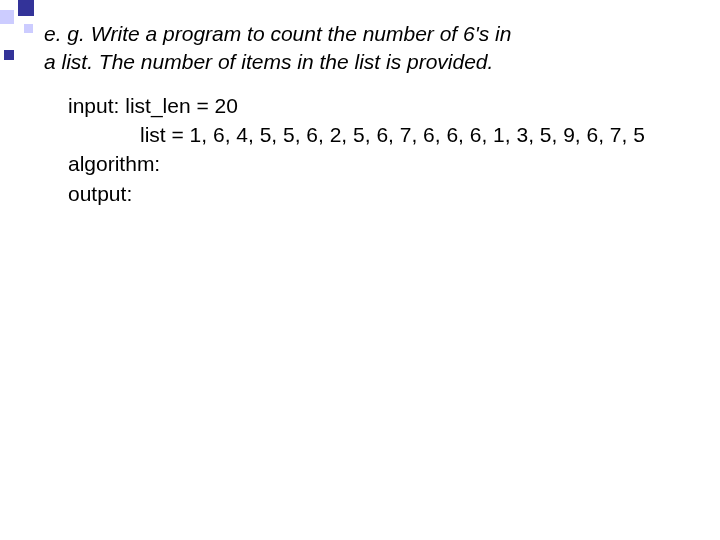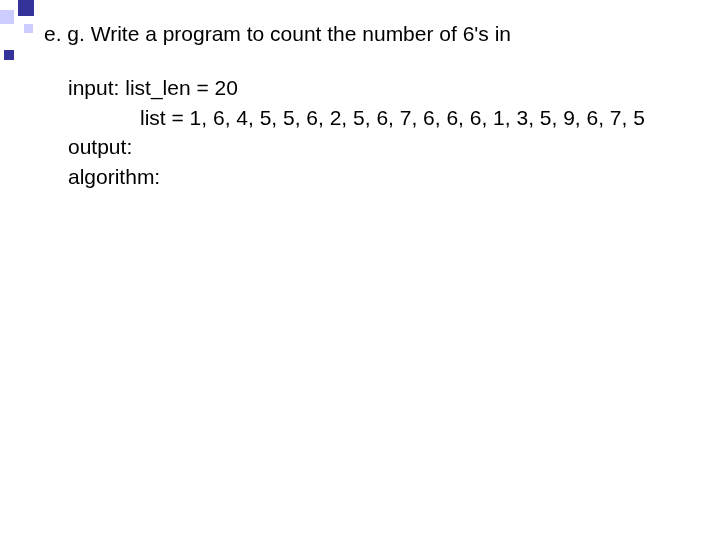--- a/index.html
+++ b/index.html
@@ -35,21 +35,22 @@
     background: #ccccff;
   }
   .content {
     position: absolute;
     top: 20px;
     left: 44px;
     right: 30px;
   }
   .prompt {
     line-height: 1.35;
-    margin-bottom: 25px;
+    margin-bottom: 14px;
+    font-style: italic;
   }
   .io-block {
     line-height: 1.4;
     margin-left: 24px;
   }
   .io-line {
     white-space: nowrap;
   }
   .indent {
     padding-left: 72px;
@@ -65,33 +66,34 @@
     <div class="sq-dark" style="left:18px; top:0px;  width:16px; height:16px;"></div>
     <div class="sq-light" style="left:0px;  top:10px; width:14px; height:14px;"></div>
     <div class="sq-light" style="left:24px; top:24px; width:9px;  height:9px;"></div>
     <div class="sq-dark" style="left:4px;  top:50px; width:10px; height:10px;"></div>
   </div>
 
   <div class="content">
 
     <div class="prompt">
       <span>e. g. Write a program to count the number of 6's in</span><br>
+      <span>a list. The number of items in the list is provided.</span>
     </div>
 
     <div class="io-block">
       <div class="io-line">
         <span>input:</span>
         <span>list_len = 20</span>
       </div>
       <div class="io-line">
         <span class="indent">list = 1, 6, 4, 5, 5, 6, 2, 5, 6, 7, 6, 6, 6, 1, 3, 5, 9, 6, 7, 5</span>
       </div>
       <div class="io-line">
-        <span>output:</span>
+        <span>algorithm:</span>
       </div>
       <div class="io-line">
-        <span>algorithm:</span>
+        <span>output:</span>
       </div>
     </div>
 
   </div>
 
 </div>
 
 </body></html>

